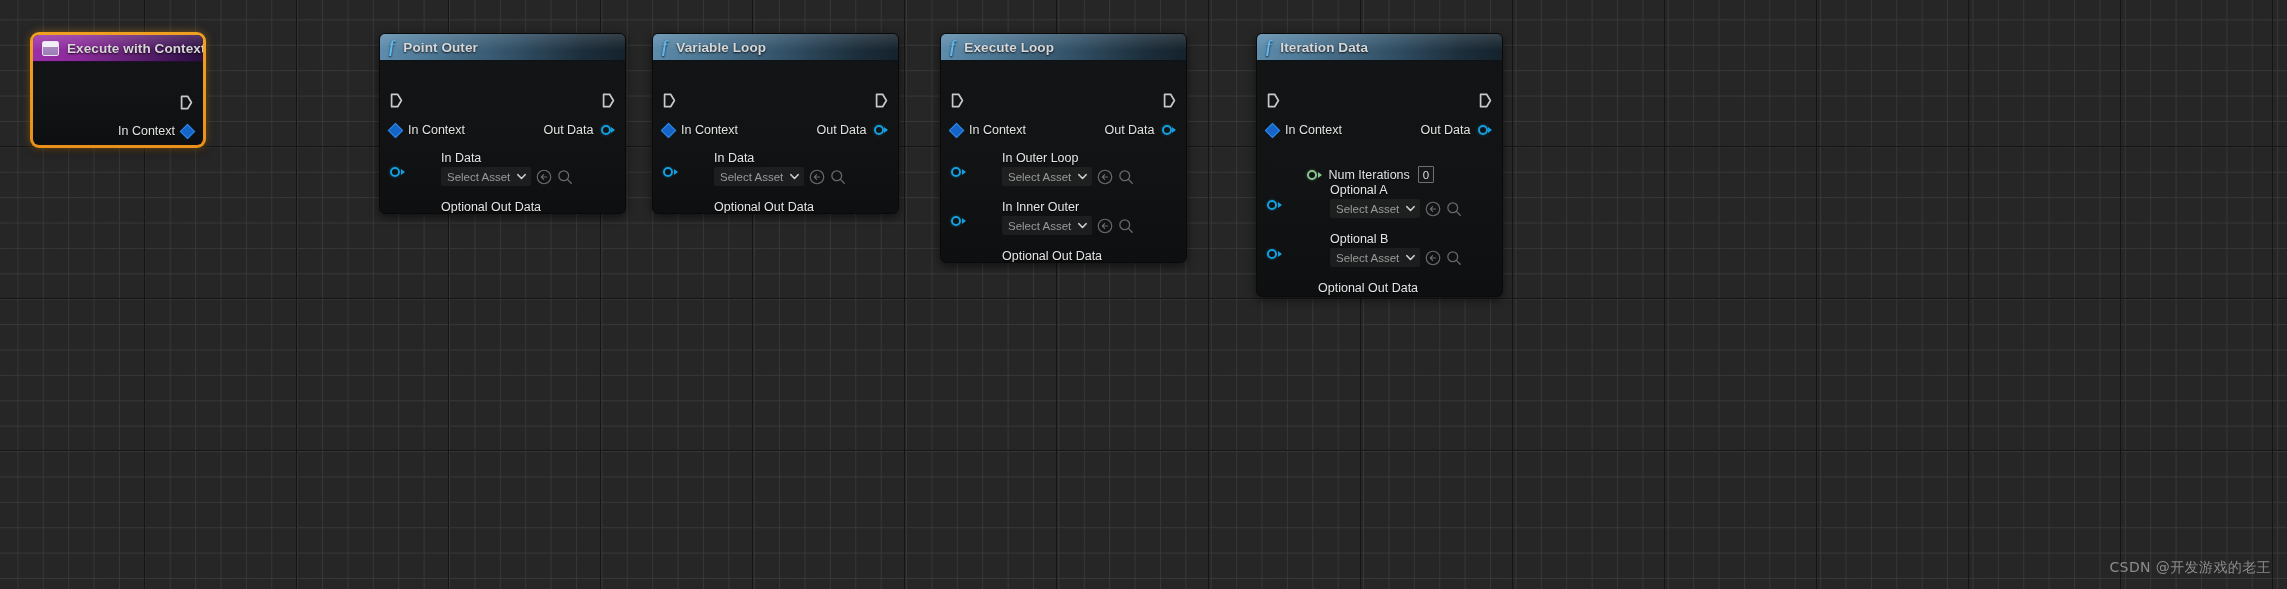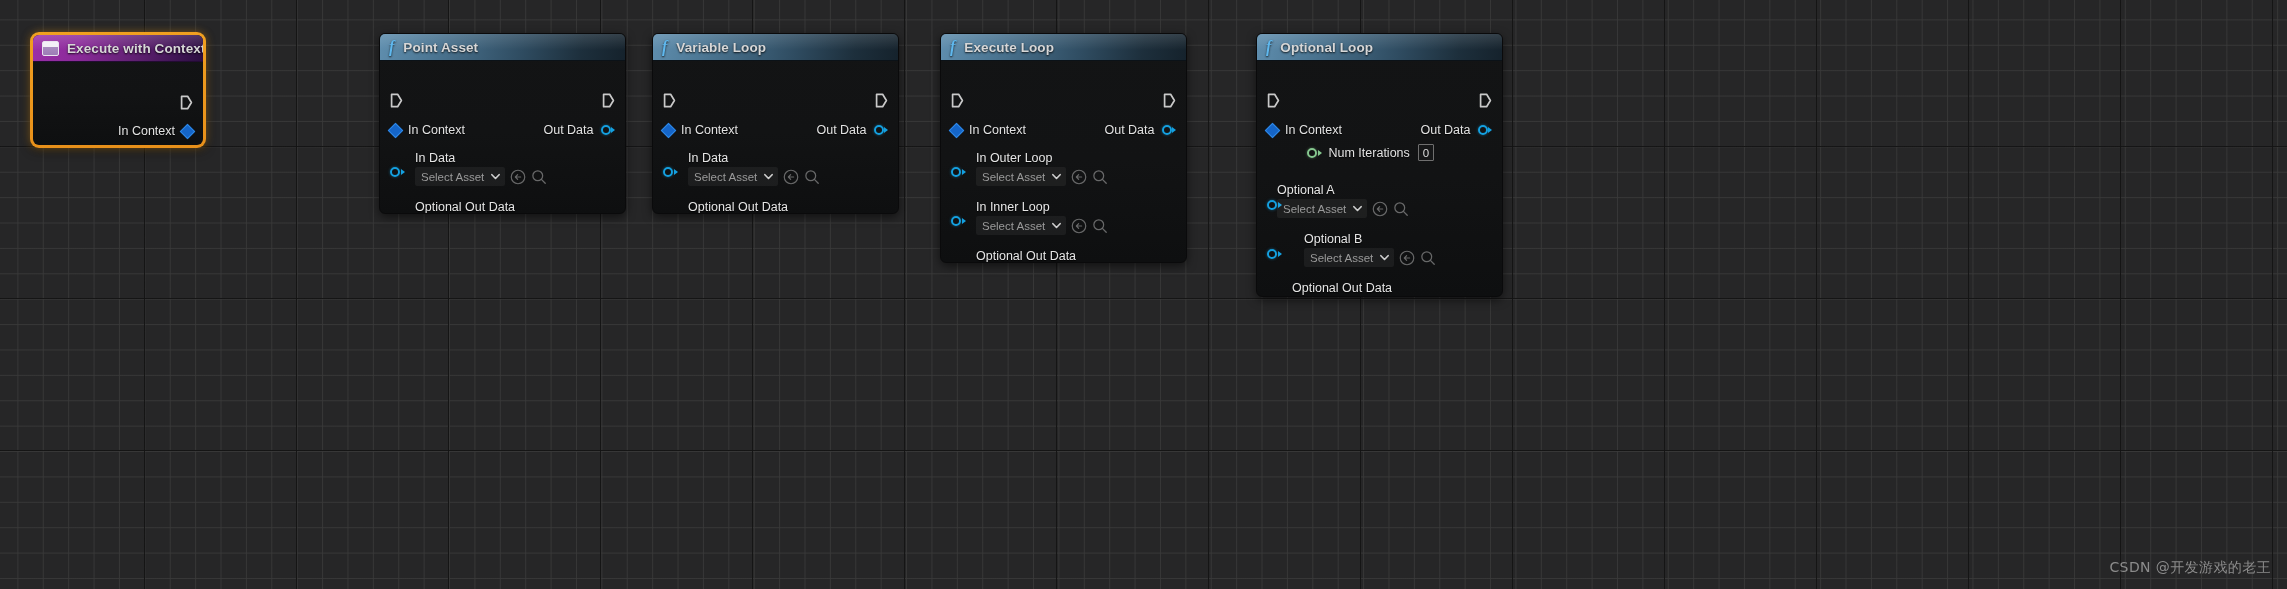--- a/index.html
+++ b/index.html
@@ -175,20 +175,21 @@
     box-sizing: border-box;
   }
 
   
   .gap-l { margin-left: 7px; }
   .gap-r { margin-right: 7px; }
 
   
   .widget-group {
     position: absolute;
+    margin-left: 26px;
   }
   .widget-label {
     font-size: 12.5px;
     color: #e6e6e6;
     text-shadow: 0 1px 1px rgba(0,0,0,0.9);
     margin-bottom: 2px;
     white-space: nowrap;
   }
   .widget-controls {
     display: flex;
@@ -281,21 +282,21 @@
             <span class="diamond-pin"></span>
             <span class="pin-label gap-r">In Context</span>
           </div>
         </div>
       </div>
     </div>
     <div class="node" style="left: 379px; top: 33px; width: 247px; height: 181px;">
       <div class="node-inner">
         <div class="node-title fn">
           <span class="fn-glyph">f</span>
-          <span class="node-title-text">Point Asset</span>
+          <span class="node-title-text">Point Outer</span>
         </div>
         <div class="node-body">
           <div class="pin-row" style="top: 32px; left: 10px;">
             <span class="exec-pin">
               <svg width="13" height="15" viewBox="0 0 13 15">
                 <path d="M1.6 1.3 L7.6 1.3 L11.4 7.5 L7.6 13.7 L1.6 13.7 Z" fill="none" stroke="#c9c9c9" stroke-width="1.7" stroke-linejoin="round"></path>
               </svg>
             </span>
           </div>
           <div class="pin-row right" style="top: 32px; right: 10px;">
@@ -485,21 +486,21 @@
               </span>
               <span class="icon-btn">
                 <svg width="16" height="16" viewBox="0 0 18 18">
                   <circle cx="7.6" cy="7.6" r="5.5" fill="none" stroke="#b9b9b9" stroke-width="1.4"></circle>
                   <path d="M11.7 11.7 L16 16" fill="none" stroke="#b9b9b9" stroke-width="1.5" stroke-linecap="round"></path>
                 </svg>
               </span>
             </div>
           </div>
           <div class="widget-group" style="top: 139px; left: 35px;">
-            <div class="widget-label">In Inner Loop</div>
+            <div class="widget-label">In Inner Outer</div>
             <div class="widget-controls">
               <div class="asset-picker">
                 <span class="ap-text">Select Asset</span>
                 <span class="chev">
                   <svg width="9" height="9" viewBox="0 0 10 10">
                     <path d="M1 3 L5 7.2 L9 3" fill="none" stroke="#cfcfcf" stroke-width="1.8" stroke-linecap="round" stroke-linejoin="round"></path>
                   </svg>
                 </span>
               </div>
               <span class="icon-btn">
@@ -519,21 +520,21 @@
           <div class="widget-group" style="top: 188px; left: 35px;">
             <div class="widget-label">Optional Out Data</div>
           </div>
         </div>
       </div>
     </div>
     <div class="node" style="left: 1256px; top: 33px; width: 247px; height: 264px;">
       <div class="node-inner">
         <div class="node-title fn">
           <span class="fn-glyph">f</span>
-          <span class="node-title-text">Optional Loop</span>
+          <span class="node-title-text">Iteration Data</span>
         </div>
         <div class="node-body">
           <div class="pin-row" style="top: 32px; left: 10px;">
             <span class="exec-pin">
               <svg width="13" height="15" viewBox="0 0 13 15">
                 <path d="M1.6 1.3 L7.6 1.3 L11.4 7.5 L7.6 13.7 L1.6 13.7 Z" fill="none" stroke="#c9c9c9" stroke-width="1.7" stroke-linejoin="round"></path>
               </svg>
             </span>
           </div>
           <div class="pin-row right" style="top: 32px; right: 10px;">
@@ -547,21 +548,21 @@
             <span class="diamond-pin"></span>
             <span class="pin-label gap-l">In Context</span>
           </div>
           <div class="pin-row right" style="top: 62px; right: 10px;">
             <span class="data-pin">
               <span class="ring"></span>
               <span class="nib"></span>
             </span>
             <span class="pin-label gap-r">Out Data</span>
           </div>
-          <div class="pin-row" style="top: 83px; left: 10px; padding-left: 40px;">
+          <div class="pin-row" style="top: 105px; left: 10px; padding-left: 40px;">
             <span class="data-pin green">
               <span class="ring"></span>
               <span class="nib"></span>
             </span>
             <span class="pin-label gap-l">Num Iterations</span>
             <span class="num-field">
               <span>0</span>
             </span>
           </div>
           <div class="pin-row" style="top: 139px; left: 10px;">
@@ -569,21 +570,21 @@
               <span class="ring"></span>
               <span class="nib"></span>
             </span>
           </div>
           <div class="pin-row" style="top: 188px; left: 10px;">
             <span class="data-pin">
               <span class="ring"></span>
               <span class="nib"></span>
             </span>
           </div>
-          <div class="widget-group" style="top: 122px; left: 20px;">
+          <div class="widget-group" style="top: 122px; left: 47px;">
             <div class="widget-label">Optional A</div>
             <div class="widget-controls">
               <div class="asset-picker">
                 <span class="ap-text">Select Asset</span>
                 <span class="chev">
                   <svg width="9" height="9" viewBox="0 0 10 10">
                     <path d="M1 3 L5 7.2 L9 3" fill="none" stroke="#cfcfcf" stroke-width="1.8" stroke-linecap="round" stroke-linejoin="round"></path>
                   </svg>
                 </span>
               </div>

